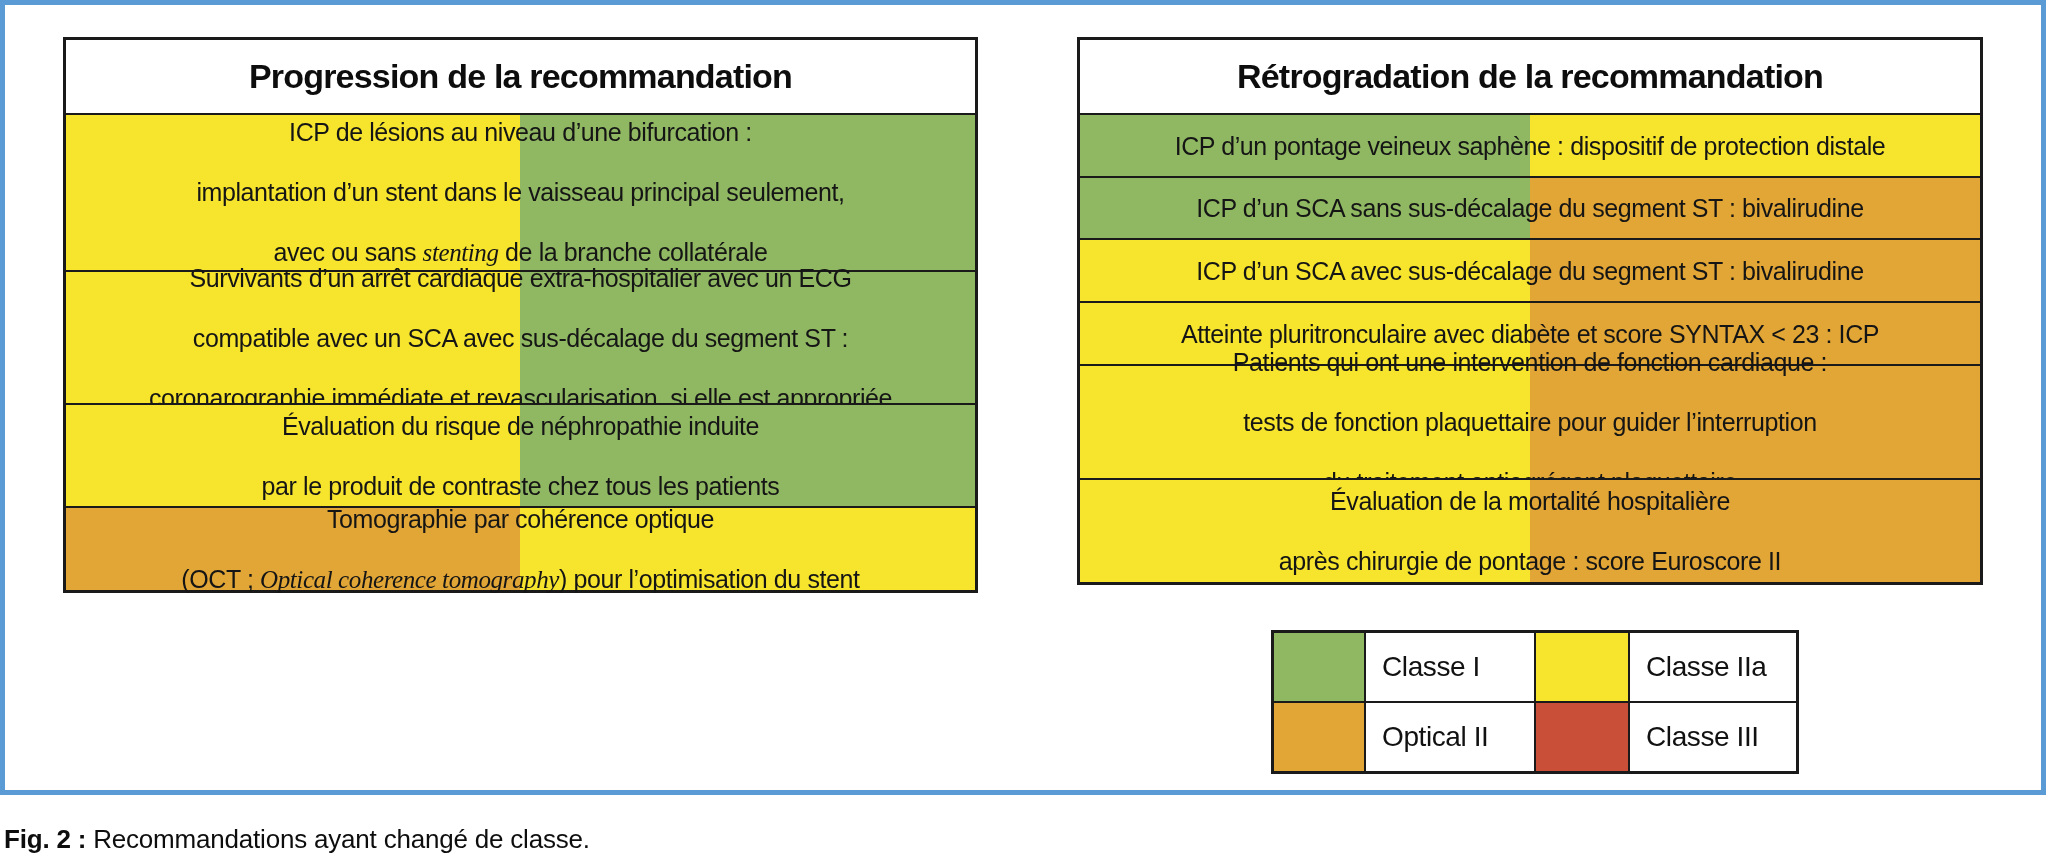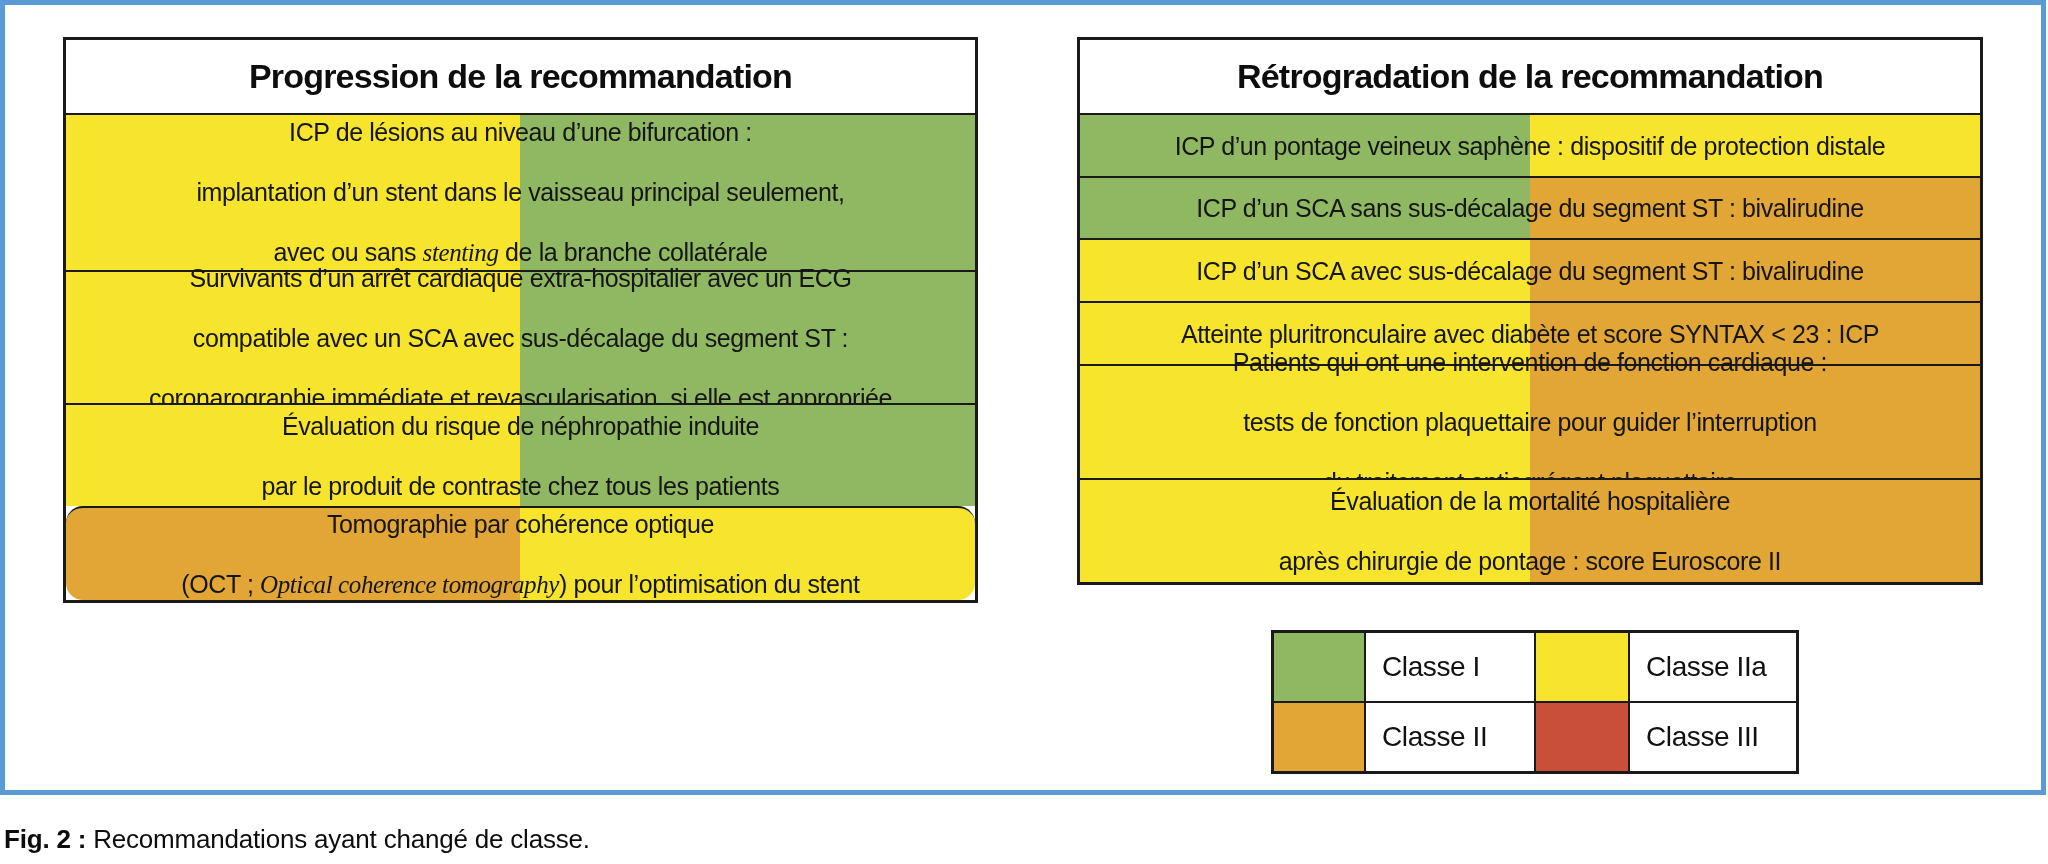--- a/index.html
+++ b/index.html
@@ -59,21 +59,21 @@
     text-align: center;
     font-size: 25px;
     letter-spacing: -0.4px;
     gap: 24px;
   }
   .row .line { line-height: 36px; white-space: nowrap; }
   .row .line em { font-style: italic; font-family: Liberation Serif, serif; }
   #left-table  .r0 { height: 157px; }
   #left-table  .r1 { height: 133px; }
   #left-table  .r2 { height: 103px; }
-  #left-table  .r3 { height: 94px; border-radius: 17px; }
+  #left-table  .r3 { height: 84px; }
   #right-table .r0 { height: 63px; }
   #right-table .r1 { height: 62px; }
   #right-table .r2 { height: 63px; }
   #right-table .r3 { height: 63px; }
   #right-table .r4 { height: 114px; }
   #right-table .r5 { height: 104px; }
   .legend {
     position: absolute;
     left: 1271px;
     top: 630px;
@@ -164,21 +164,21 @@
         </div>
       </div>
   </div>
 
   <div class="legend">
       <div class="lcell swatch" style="background: var(--c-green);"></div>
       <div class="lcell label">Classe I</div>
       <div class="lcell swatch" style="background: var(--c-yellow);"></div>
       <div class="lcell label">Classe IIa</div>
       <div class="lcell swatch" style="background: var(--c-orange);"></div>
-      <div class="lcell label">Classe II</div>
+      <div class="lcell label">Optical II</div>
       <div class="lcell swatch" style="background: var(--c-red);"></div>
       <div class="lcell label">Classe III</div>
     </div>
 
   <div class="caption">
     <span class="cap-bold">Fig. 2 :</span><span> Recommandations ayant changé de classe.</span>
   </div>
 
 </div>
 

